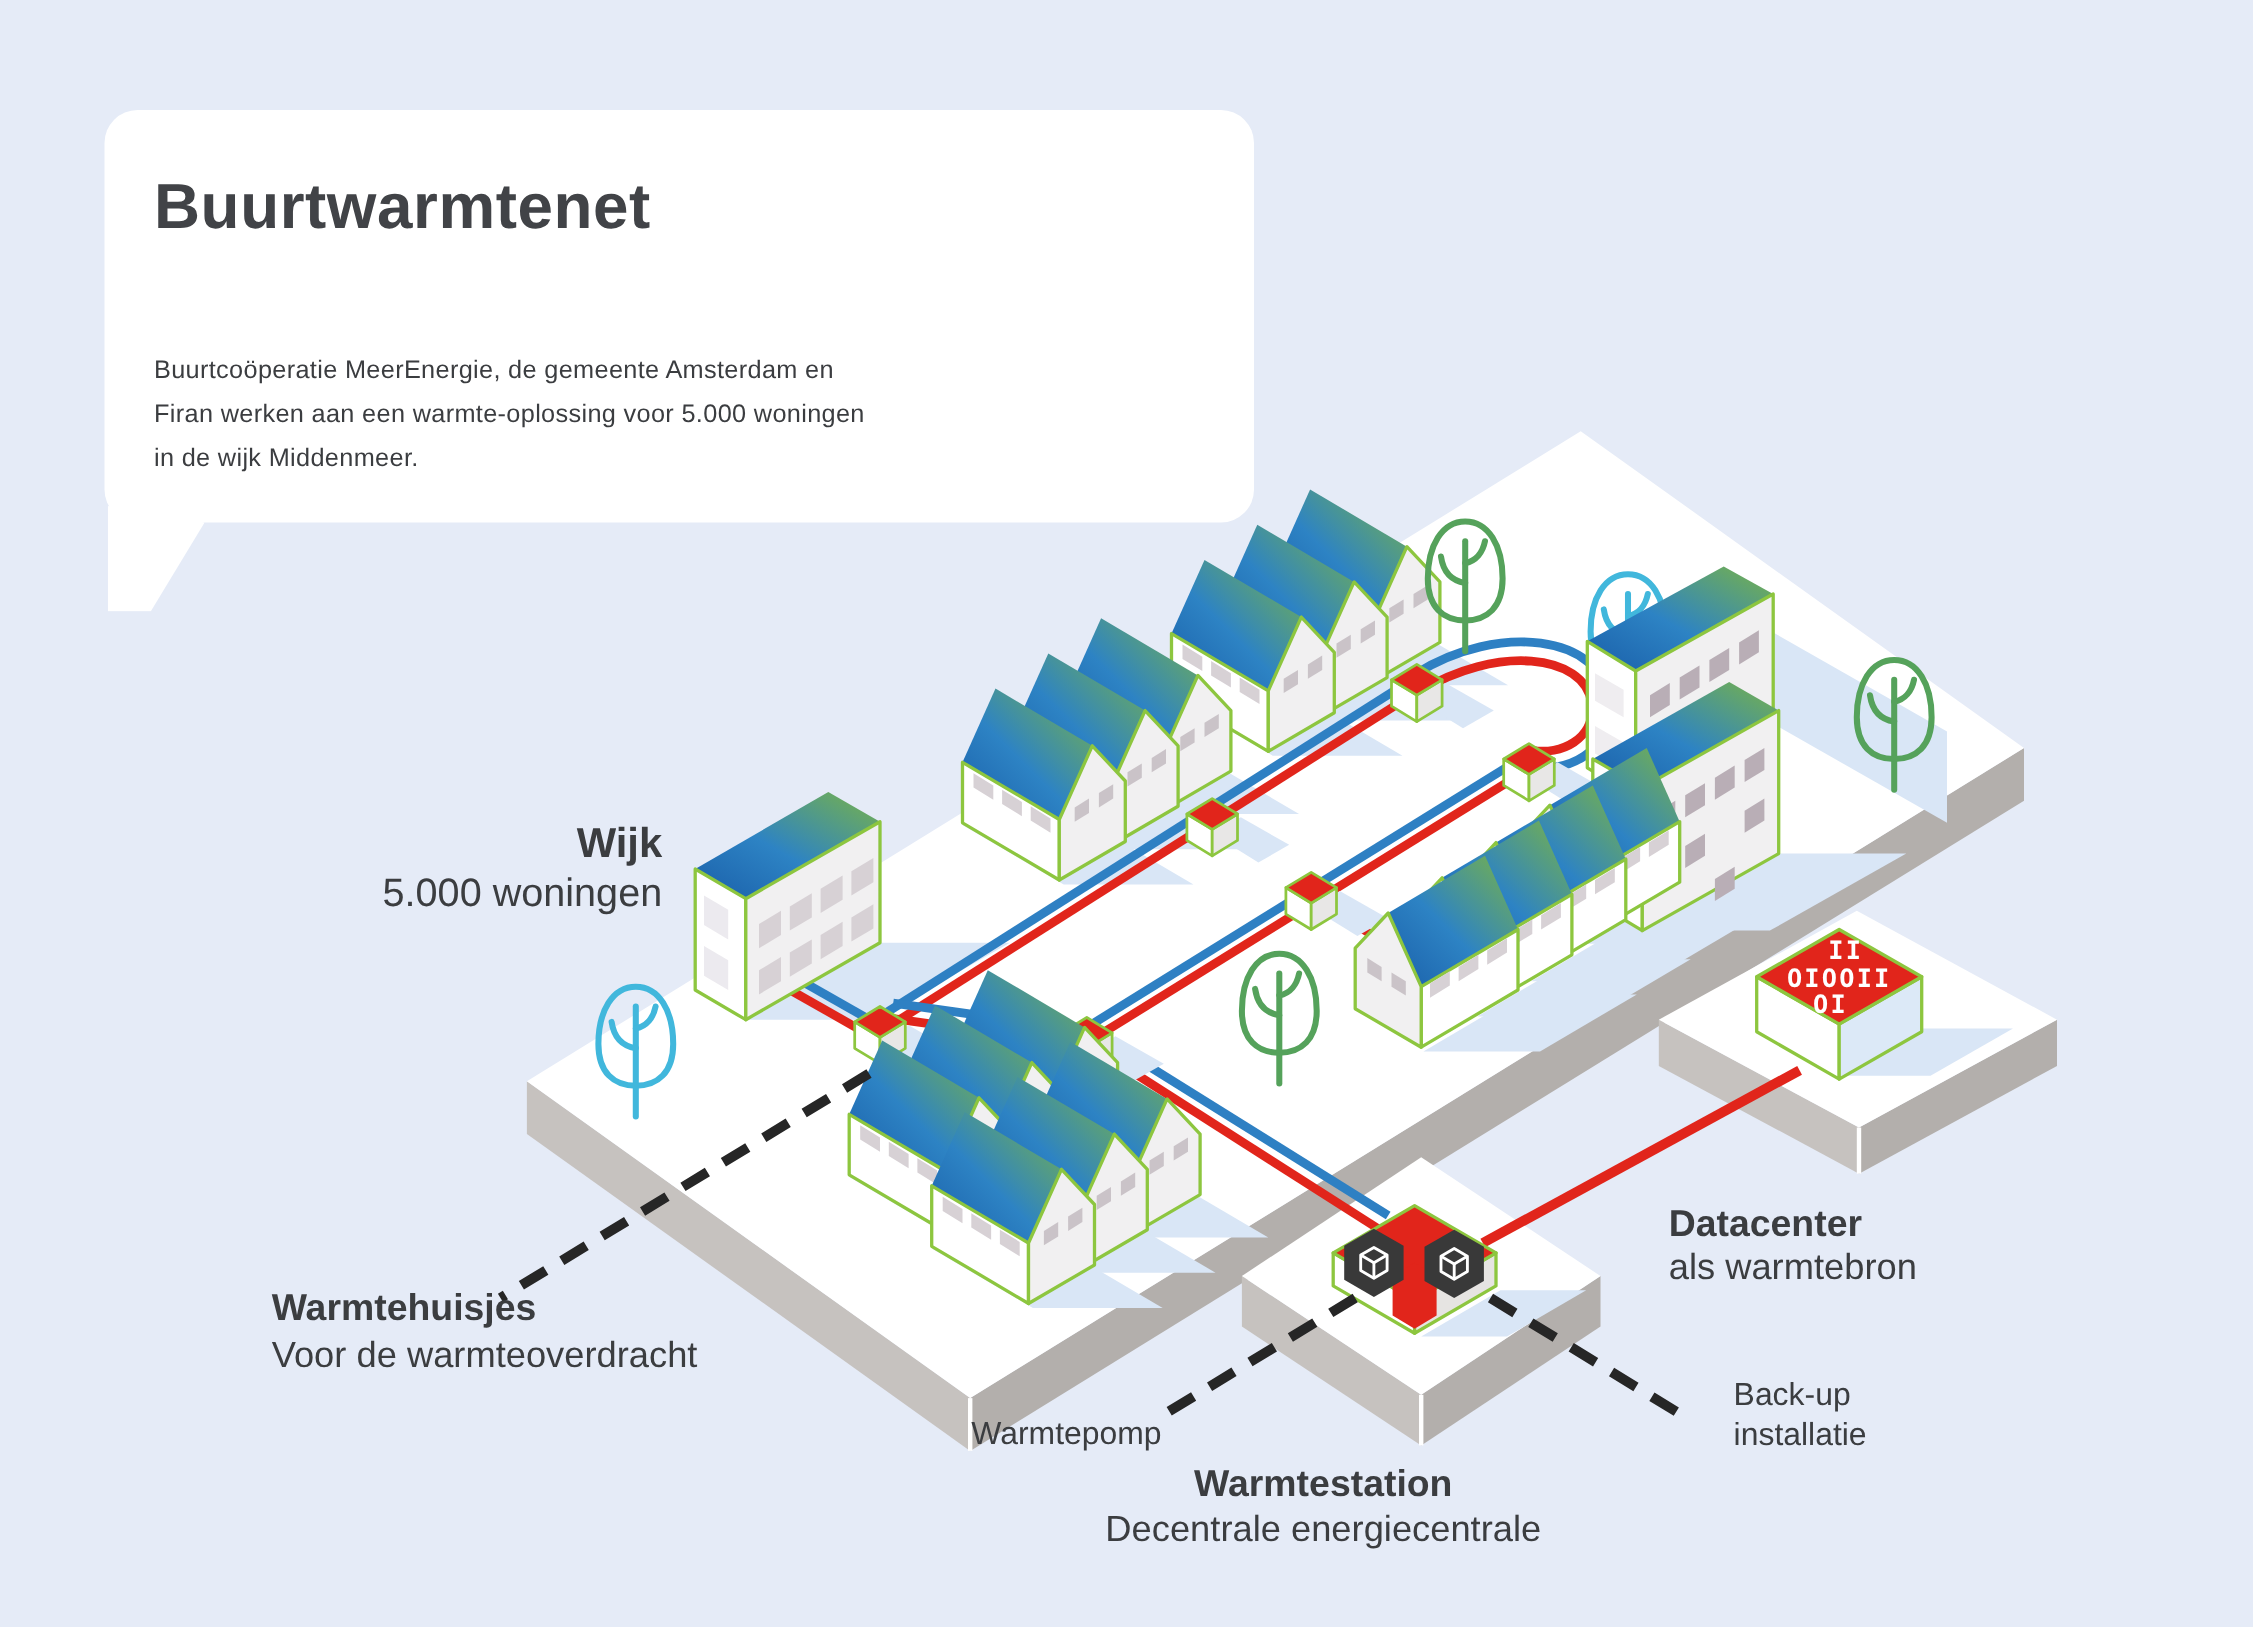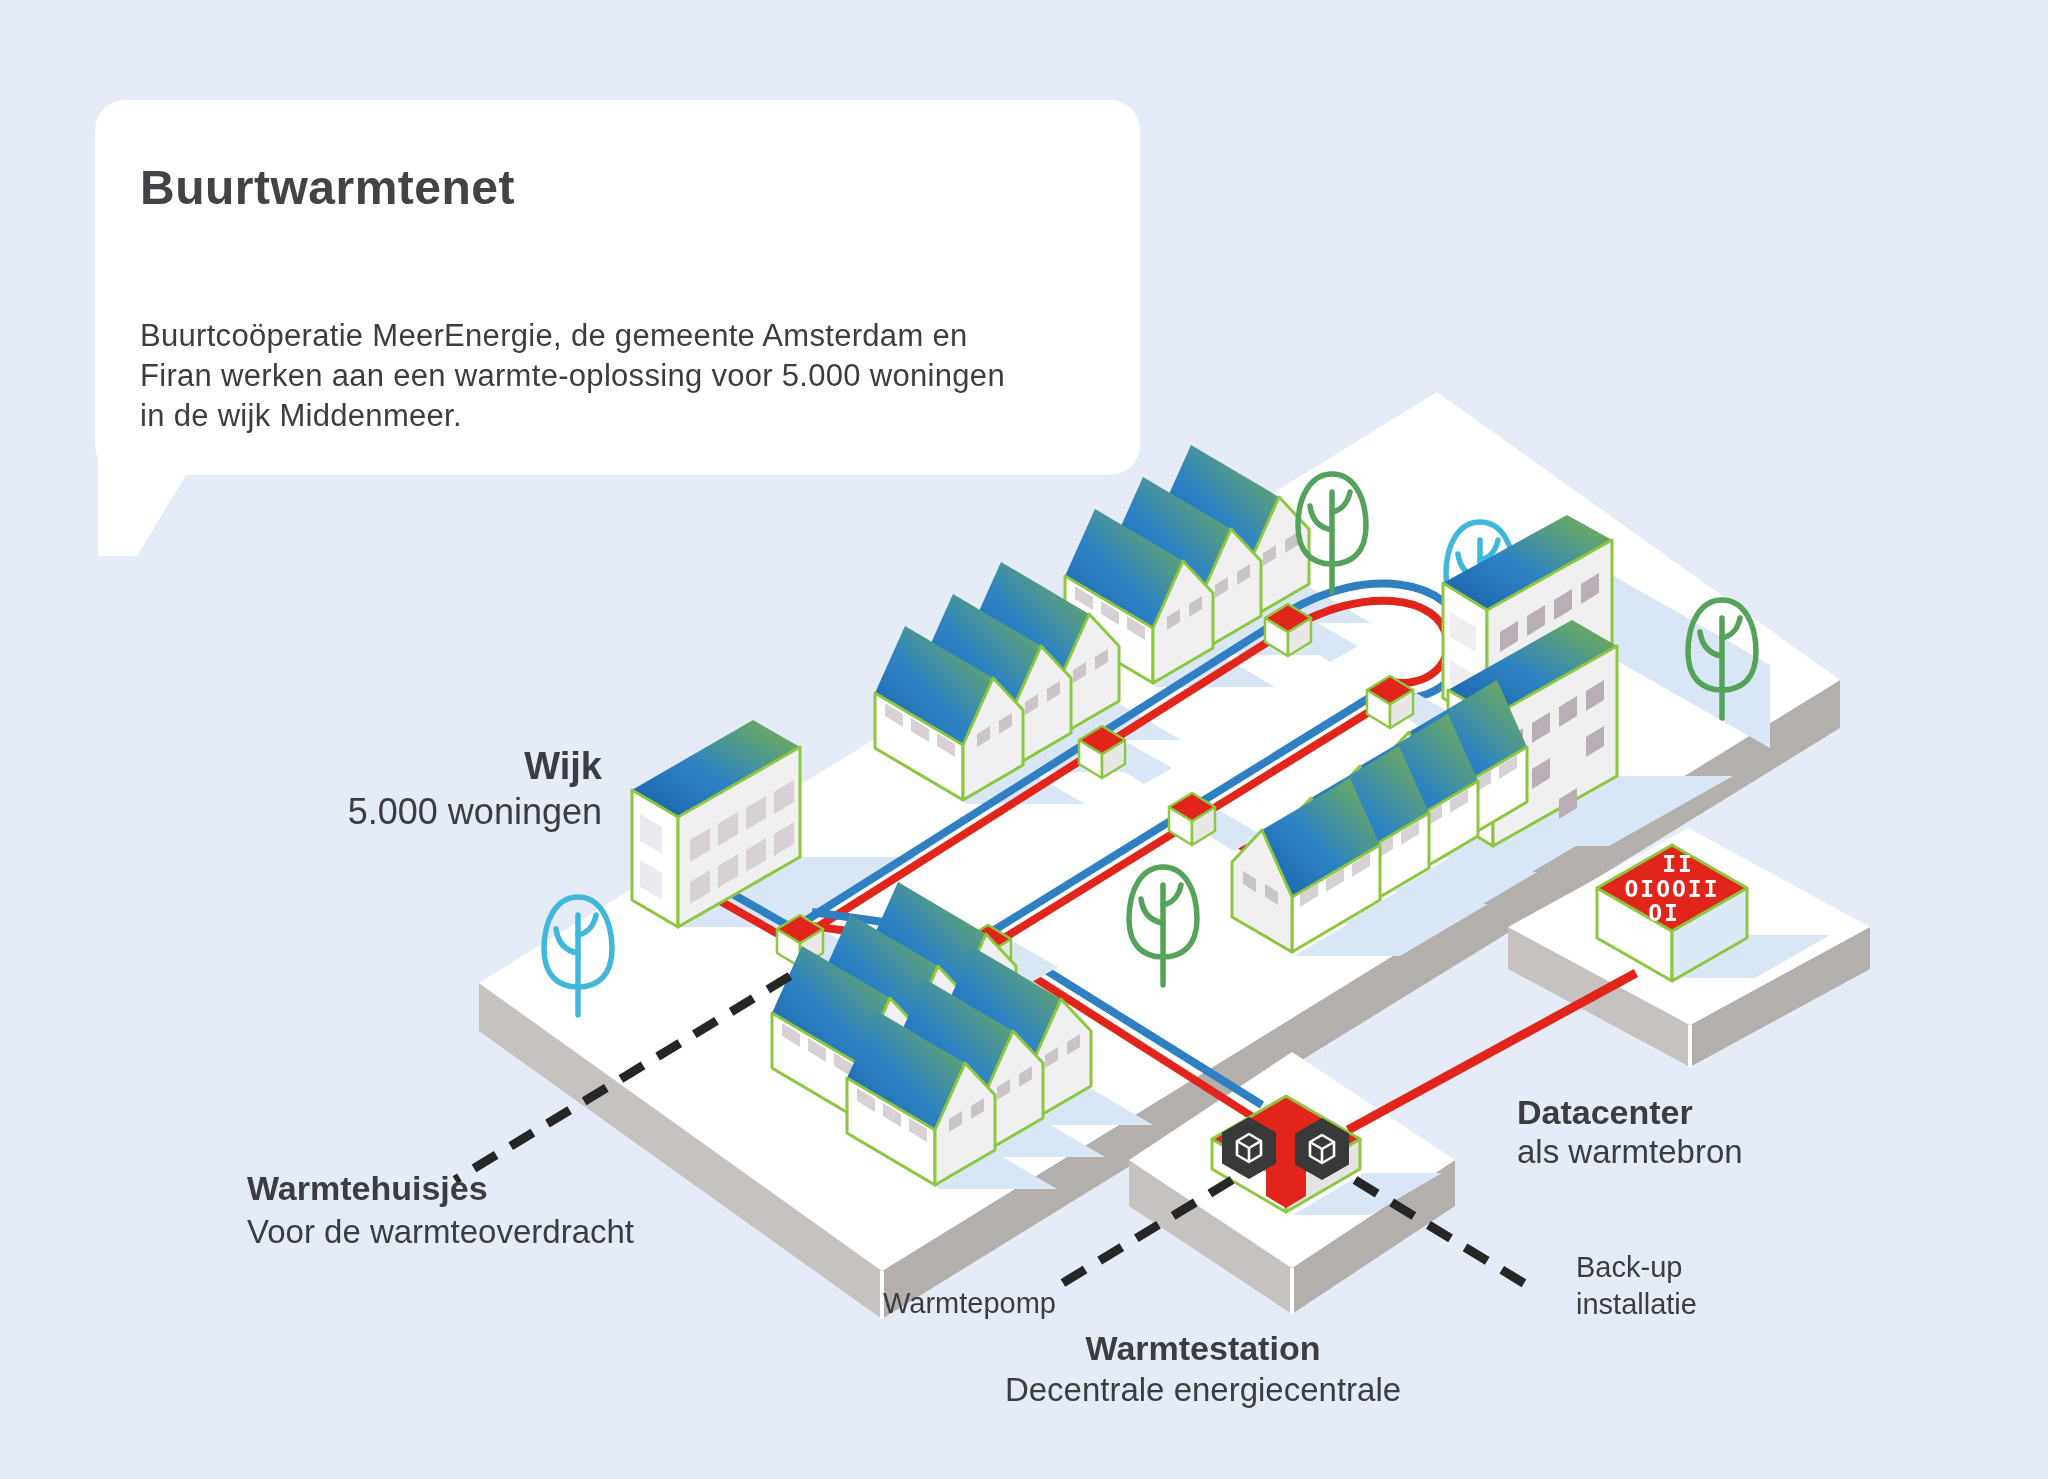--- a/index.html
+++ b/index.html
@@ -12,24 +12,24 @@
   html,body{margin:0;padding:0;}
   body{width:2048px;height:1479px;position:relative;overflow:hidden;
        background:var(--bg);font-family:"Liberation Sans",sans-serif;}
   .scene{position:absolute;inset:0;}
   .bubble{position:absolute;left:95px;top:100px;width:1045px;height:375px;
           background:var(--bubble);border-radius:30px;}
   .bubble-tail{position:absolute;left:95px;top:455px;width:100px;height:101px;
           background:var(--bubble);
           clip-path:polygon(3px 5px,91px 20px,42px 101px,3px 101px);}
   .bubble-title{position:absolute;left:140px;top:150px;width:980px;
-          font-size:48px;line-height:76px;font-weight:600;color:var(--title);
+          font-size:58px;line-height:76px;font-weight:600;color:var(--title);
           letter-spacing:.5px;}
   .bubble-body{position:absolute;left:140px;top:316px;width:980px;
-          font-size:31px;line-height:40px;font-weight:400;color:var(--ink);
+          font-size:23px;line-height:40px;font-weight:400;color:var(--ink);
           letter-spacing:.3px;}
   svg text{font-family:"Liberation Sans",sans-serif;fill:var(--ink);}
   .lbl{font-size:33px;}
   .lbl-b{font-size:34px;font-weight:bold;}
   .lbl-s{font-size:29px;}
   .wijk-b{font-size:38px;font-weight:bold;}
   .wijk{font-size:36px;}
   .bin{font-family:"DejaVu Sans Mono",monospace;font-weight:bold;fill:#fff;
        font-size:23px;letter-spacing:2px;}
 </style>

